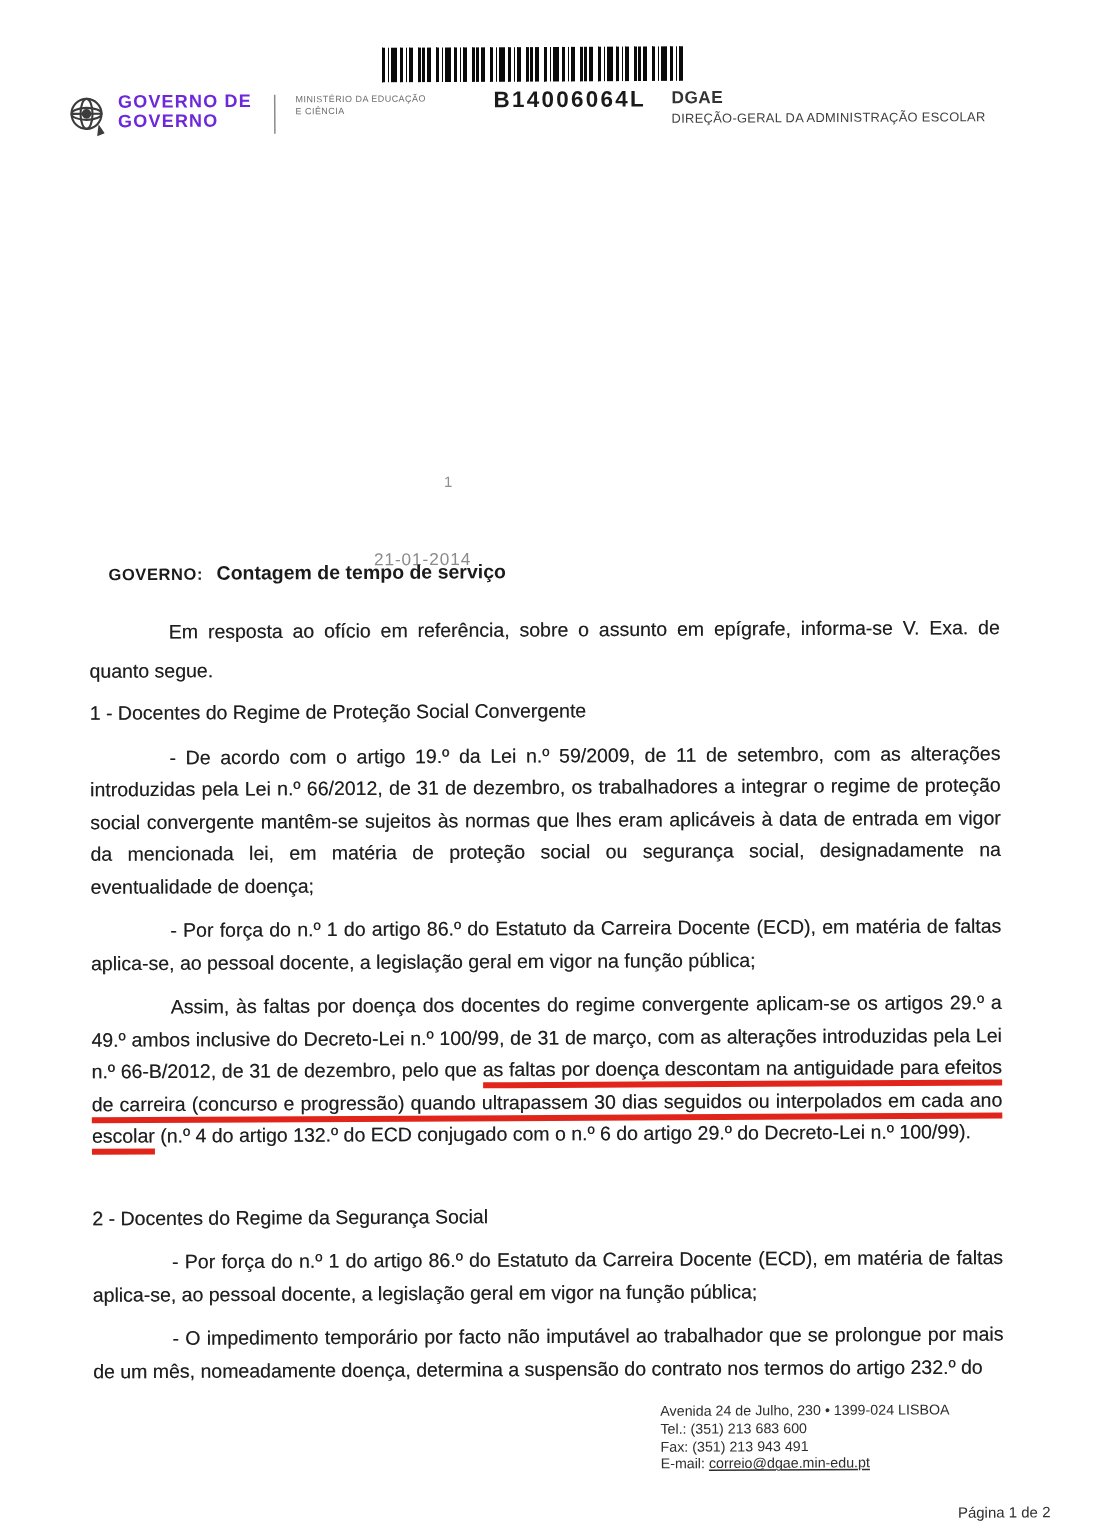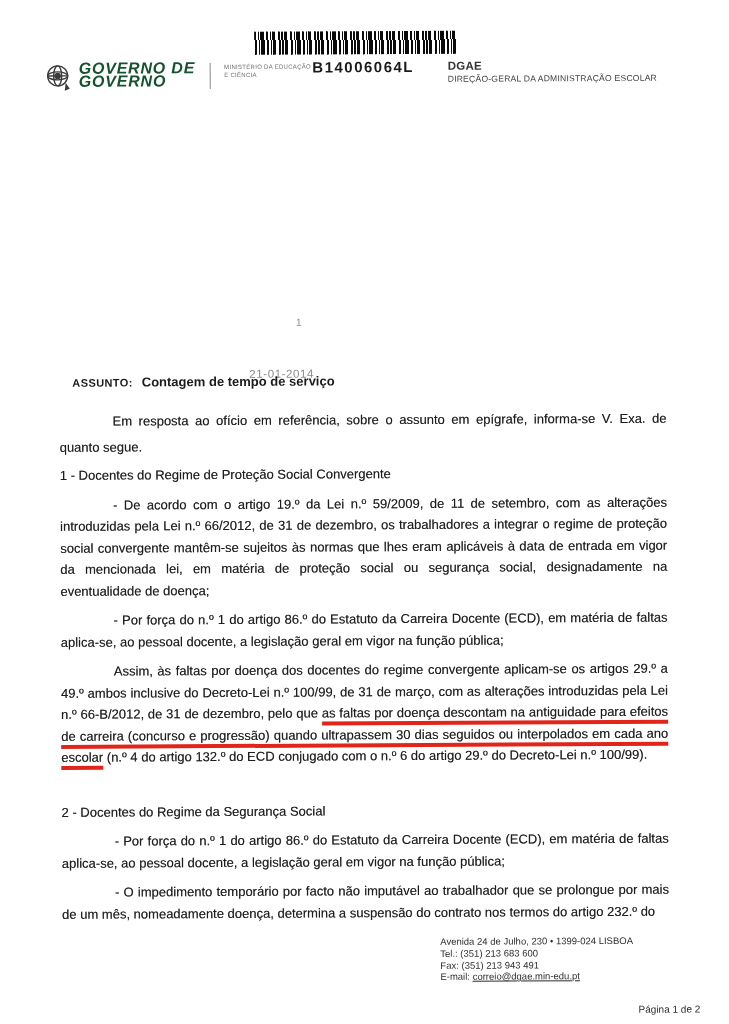--- a/index.html
+++ b/index.html
@@ -22,30 +22,30 @@
     position:absolute;left:259px;top:33px;width:202px;height:23px;
     background-color:#fff;
     background-image:
       repeating-linear-gradient(90deg,#0a0a0a 0 2px,transparent 2px 6px),
       repeating-linear-gradient(90deg,#0a0a0a 0 1px,transparent 1px 4px),
       repeating-linear-gradient(90deg,#0a0a0a 0 1px,transparent 1px 9px);
   }
   .barcode-text{
     position:absolute;left:300px;top:60px;width:135px;
     font-size:15px;font-weight:700;letter-spacing:1.5px;color:#1a1a1a;
-    text-align:center;
+    text-align:right;
   }
   .logo{
     position:absolute;left:50px;top:62px;
     display:flex;align-items:flex-start;gap:7px;
   }
   .emblem{flex:0 0 auto;margin-top:1px;}
   .gov-text{
-    font-size:16px;line-height:13px;letter-spacing:0.8px;
-    color:#14532d;font-weight:600;font-style:italic;
+    font-size:12px;line-height:13px;letter-spacing:0.8px;
+    color:#6d28d9;font-weight:600;
   }
   .logo-divider{
     width:1px;height:26px;background:#8a8a8a;margin:2px 6px 0 8px;
   }
   .ministry{
     font-size:6px;line-height:7.5px;letter-spacing:0.3px;
     color:#6e6e6e;margin-top:3px;
   }
   .agency{
     position:absolute;left:452px;top:62px;width:250px;
@@ -132,21 +132,21 @@
 
   <div class="agency">
     <div class="agency-acronym">DGAE</div>
     <div class="agency-name">DIREÇÃO-GERAL DA ADMINISTRAÇÃO ESCOLAR</div>
   </div>
 
   <div class="ref-mark">1</div>
   <div class="ref-date">21-01-2014</div>
 
   <div class="subject">
-    <span class="subject-label">ASSUNTO:</span><span>Contagem de tempo de serviço</span>
+    <span class="subject-label">GOVERNO:</span><span>Contagem de tempo de serviço</span>
   </div>
 
   <div class="body-text">
     <p class="p-intro">Em resposta ao ofício em referência, sobre o assunto em epígrafe, informa-se V. Exa. de quanto segue.</p>
 
     <p class="h-section">1 - Docentes do Regime de Proteção Social Convergente</p>
 
     <p class="para">- De acordo com o artigo 19.º da Lei n.º 59/2009, de 11 de setembro, com as alterações introduzidas pela Lei n.º 66/2012, de 31 de dezembro, os trabalhadores a integrar o regime de proteção social convergente mantêm-se sujeitos às normas que lhes eram aplicáveis à data de entrada em vigor da mencionada lei, em matéria de proteção social ou segurança social, designadamente na eventualidade de doença;</p>
 
     <p class="para">- Por força do n.º 1 do artigo 86.º do Estatuto da Carreira Docente (ECD), em matéria de faltas aplica-se, ao pessoal docente, a legislação geral em vigor na função pública;</p>

